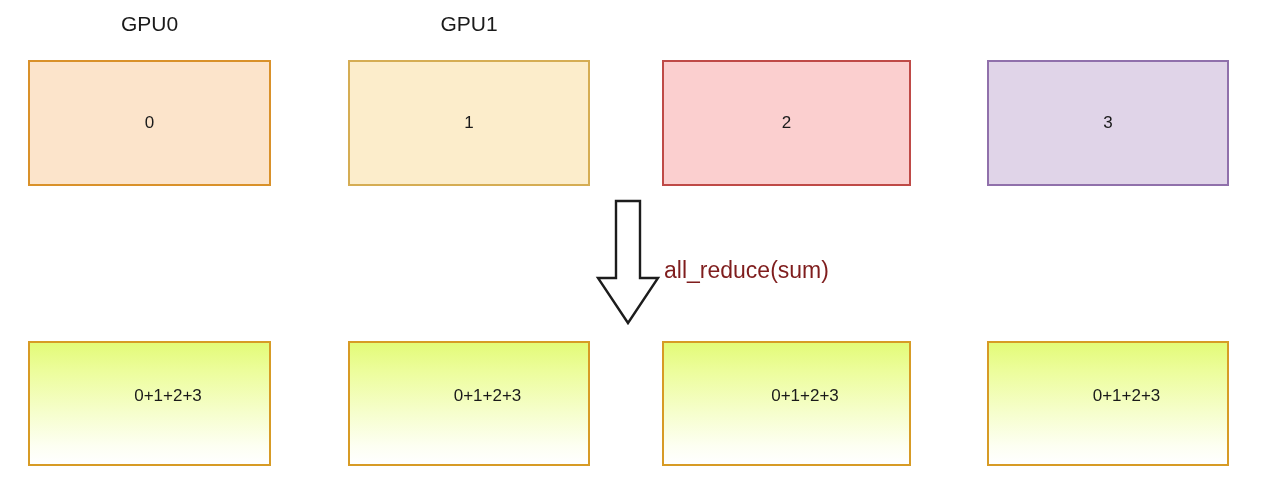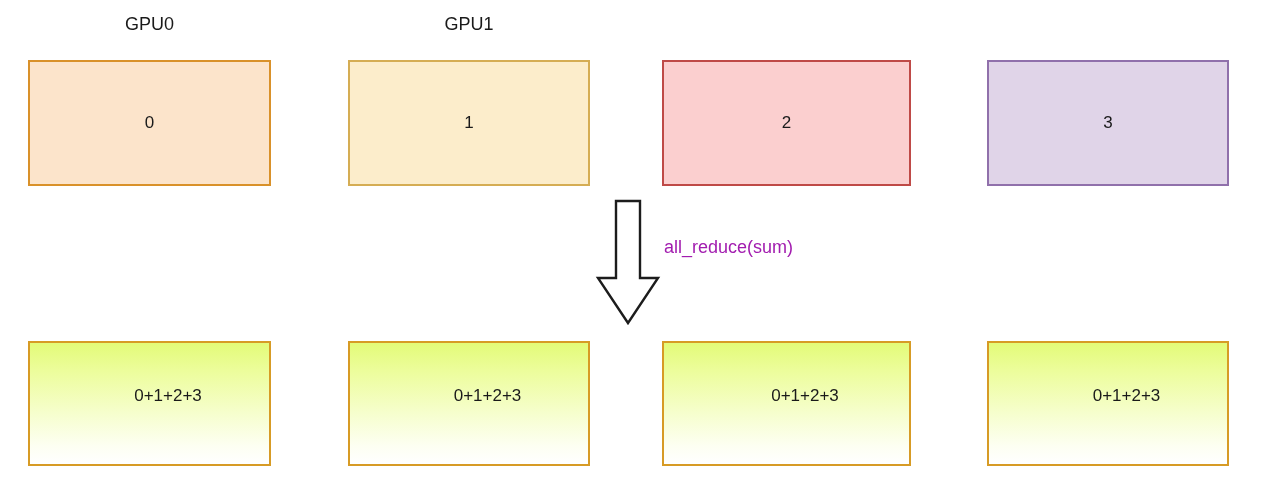--- a/index.html
+++ b/index.html
@@ -26,21 +26,21 @@
     position: absolute;
     top: 0;
     height: 496px;
   }
   .gpu-label {
     position: absolute;
     top: 13px;
     left: 0;
     width: 100%;
     text-align: center;
-    font-size: 18px;
+    font-size: 21px;
     line-height: 22px;
     color: #1a1a1a;
     white-space: nowrap;
   }
   .box {
     position: absolute;
     left: 0;
     box-sizing: border-box;
     border-style: solid;
     border-width: 2px;
@@ -73,24 +73,24 @@
   #arrow-group {
     position: absolute;
     left: 592px;
     top: 196px;
     width: 72px;
     height: 132px;
   }
   #arrow-label {
     position: absolute;
     left: 664px;
-    top: 232px;
-    font-size: 18px;
+    top: 255px;
+    font-size: 23px;
     line-height: 30px;
-    color: #a21caf;
+    color: #7f1d1d;
     white-space: nowrap;
   }
 </style>
 </head>
 <body>
 
 <div id="diagram-canvas">
 
   <div class="gpu-column" style="left:28px; width:243px;">
     <div class="gpu-label">GPU0</div>

